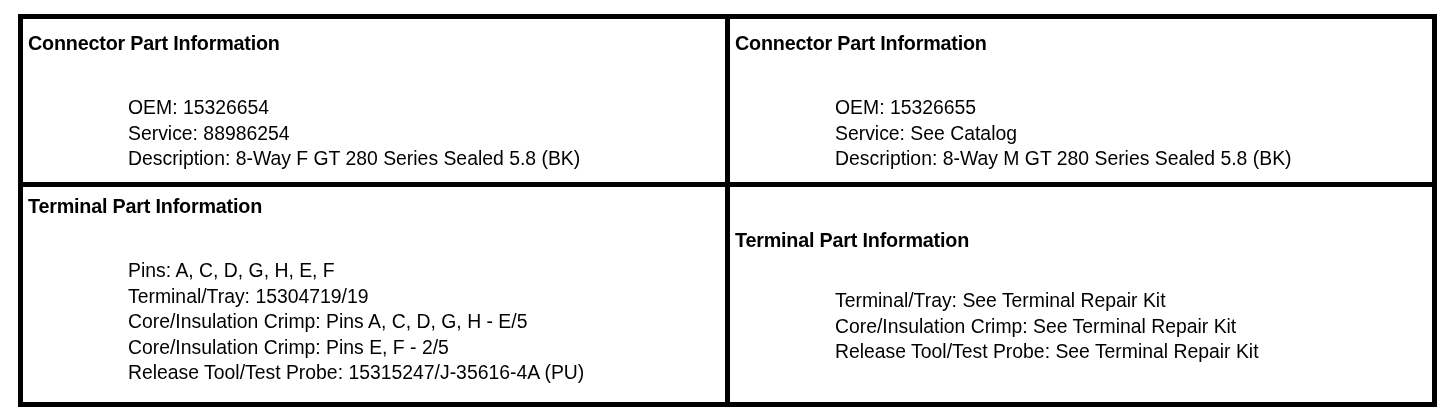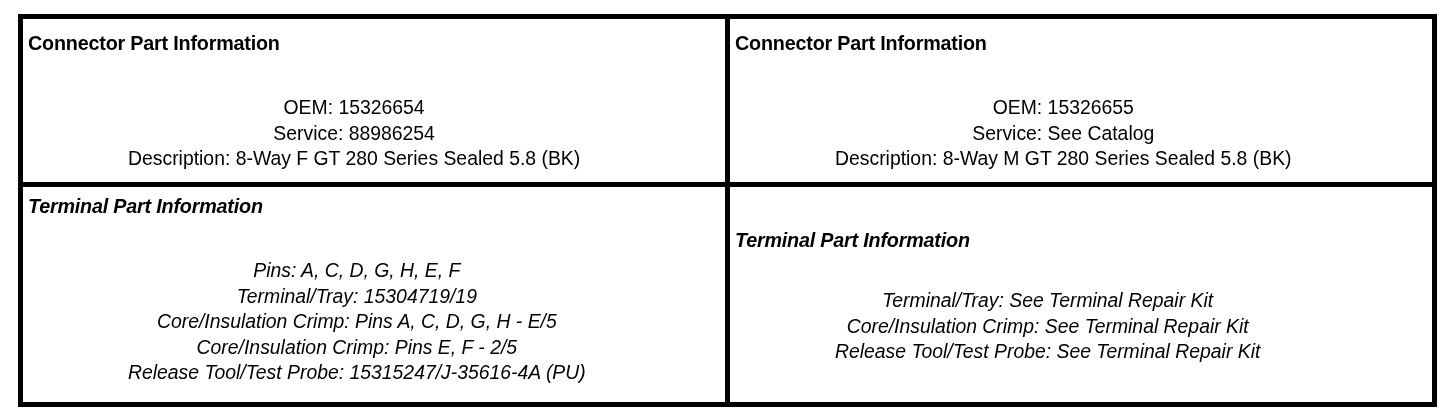--- a/index.html
+++ b/index.html
@@ -30,28 +30,27 @@
     border-collapse: collapse;
     table-layout: fixed;
   }
 
   table.parts-table td {
     border: 5px solid #000000;
     background: #ffffff;
     vertical-align: top;
     padding: 0;
     box-sizing: border-box;
-    text-align: center;
   }
 
   td.col-left  { width: 707px; }
   td.col-right { width: 707px; }
 
   tr.row-connector td { height: 168px; }
-  tr.row-terminal  td { height: 220px; font-style: italic; }
+  tr.row-terminal  td { height: 220px; }
 
   .cell-inner {
     position: relative;
     height: 100%;
     box-sizing: border-box;
   }
 
   .heading {
     font-size: 21px;
     font-weight: bold;

